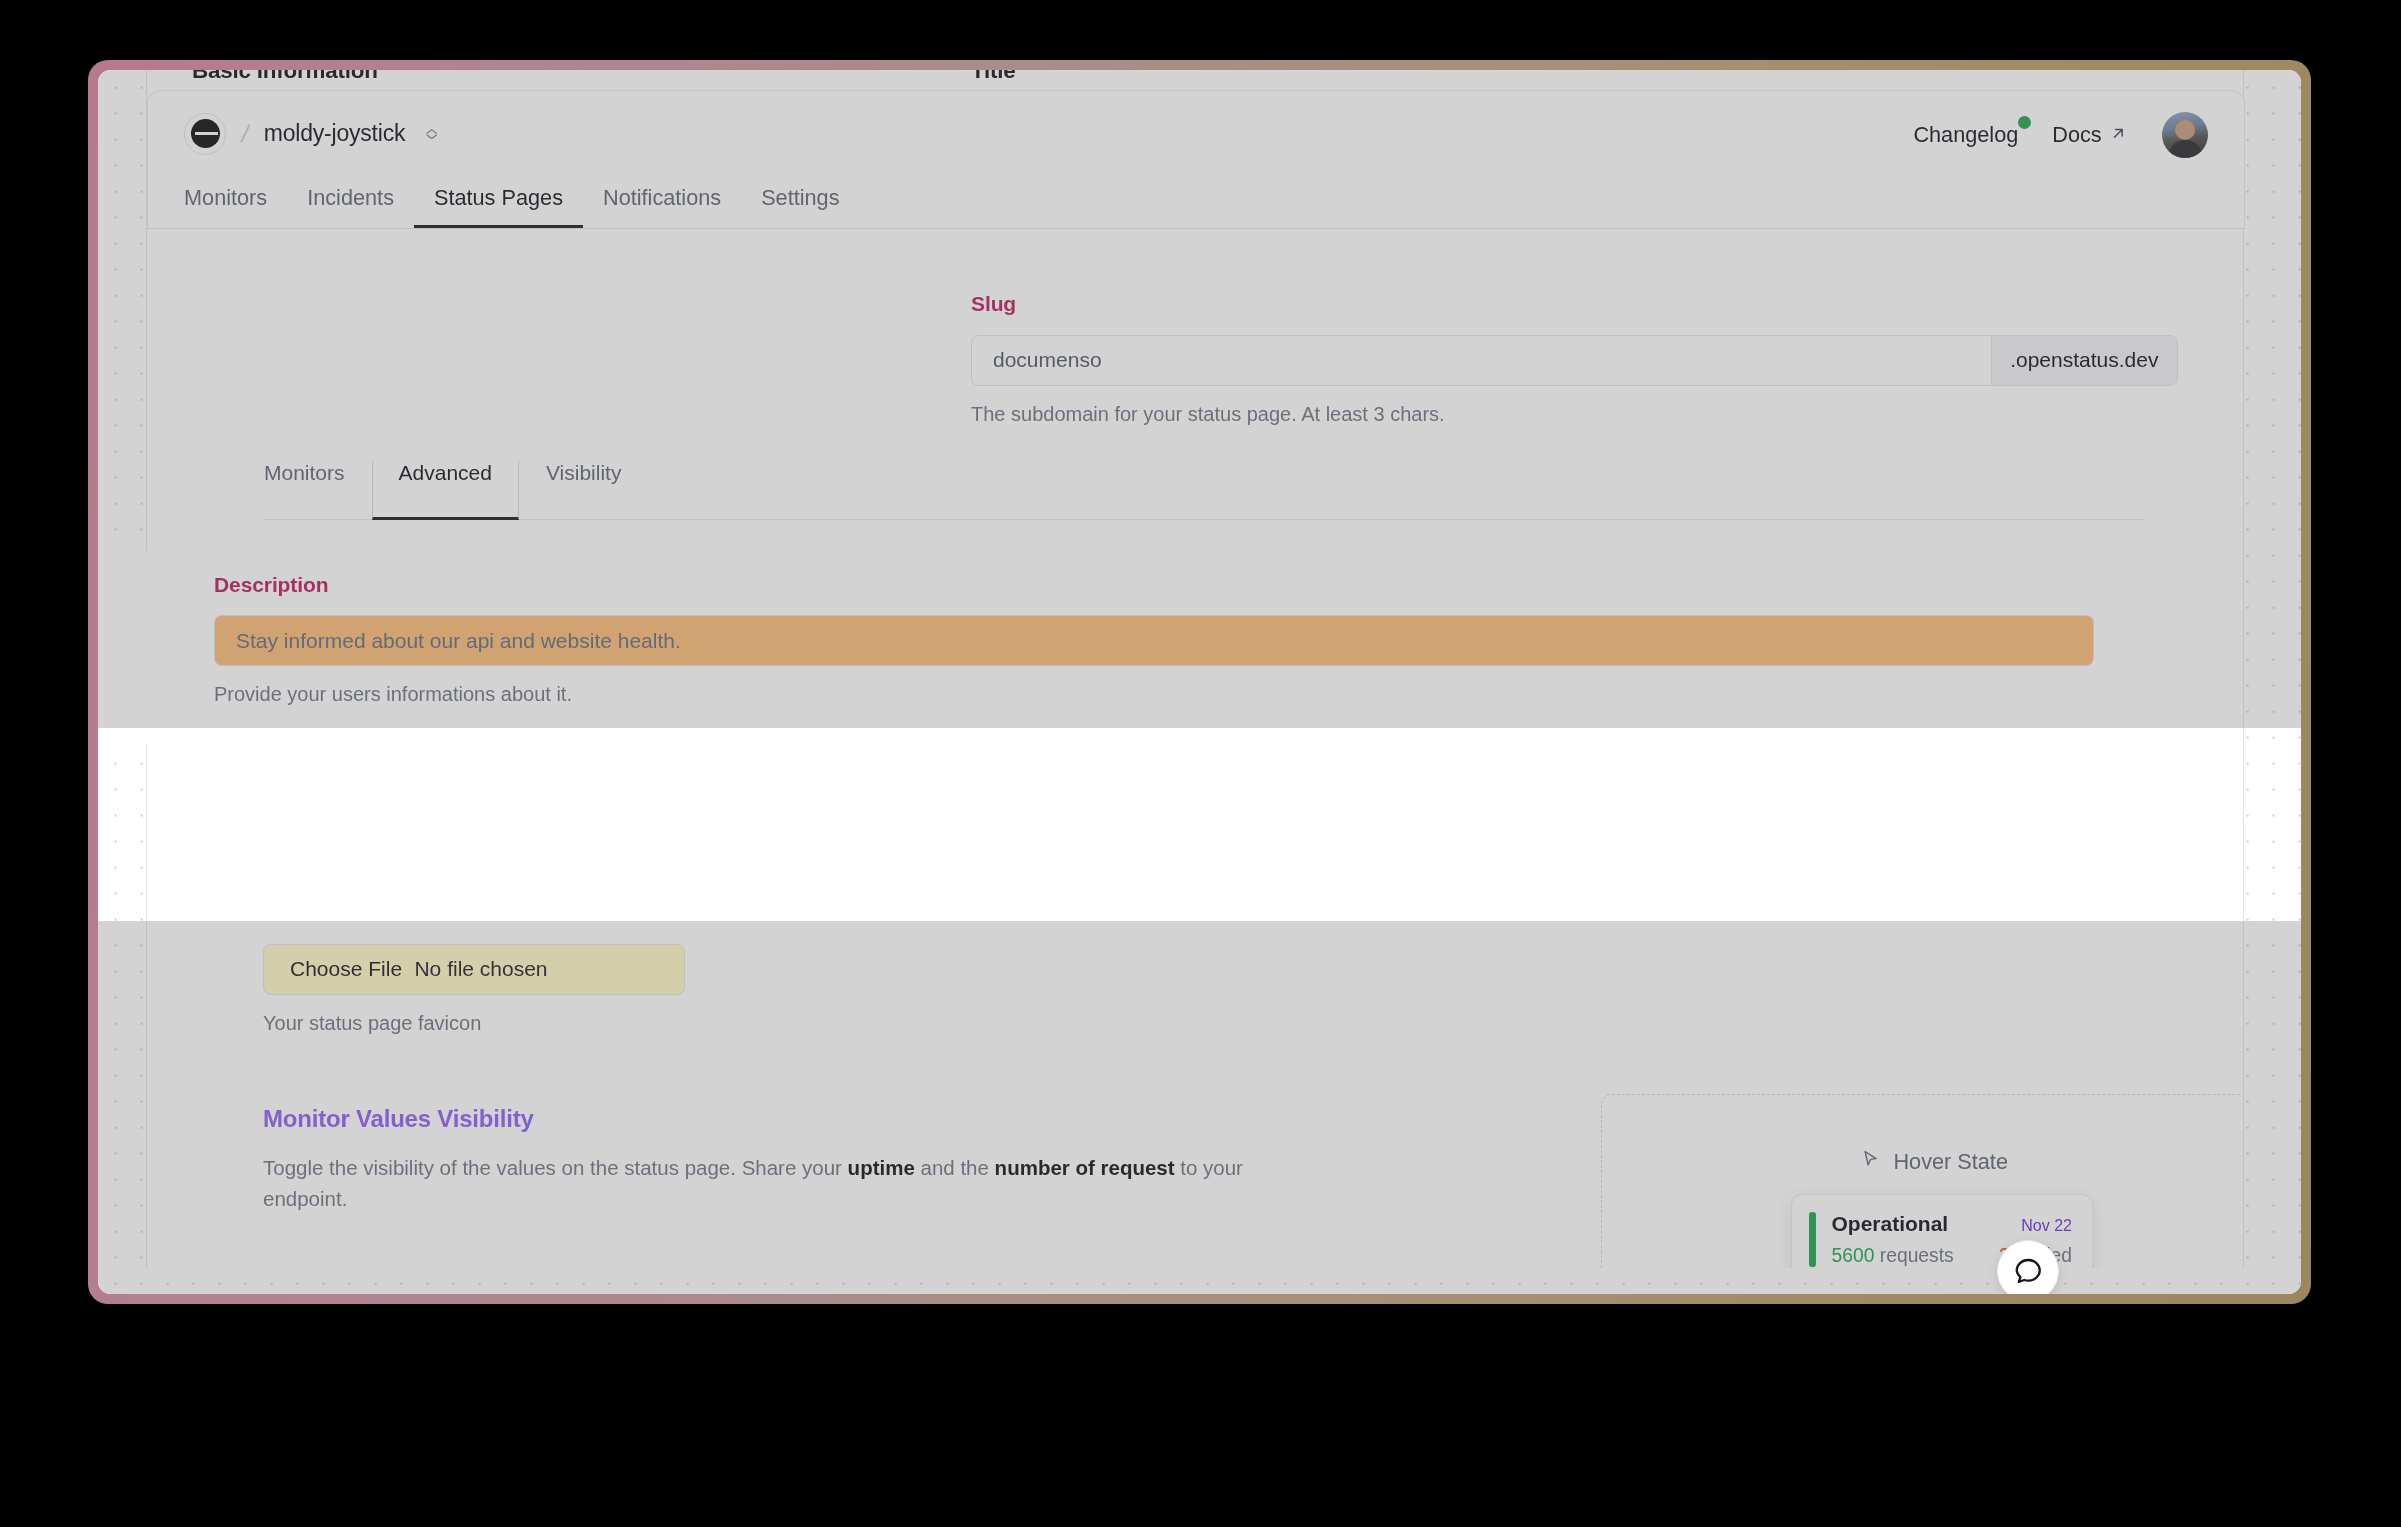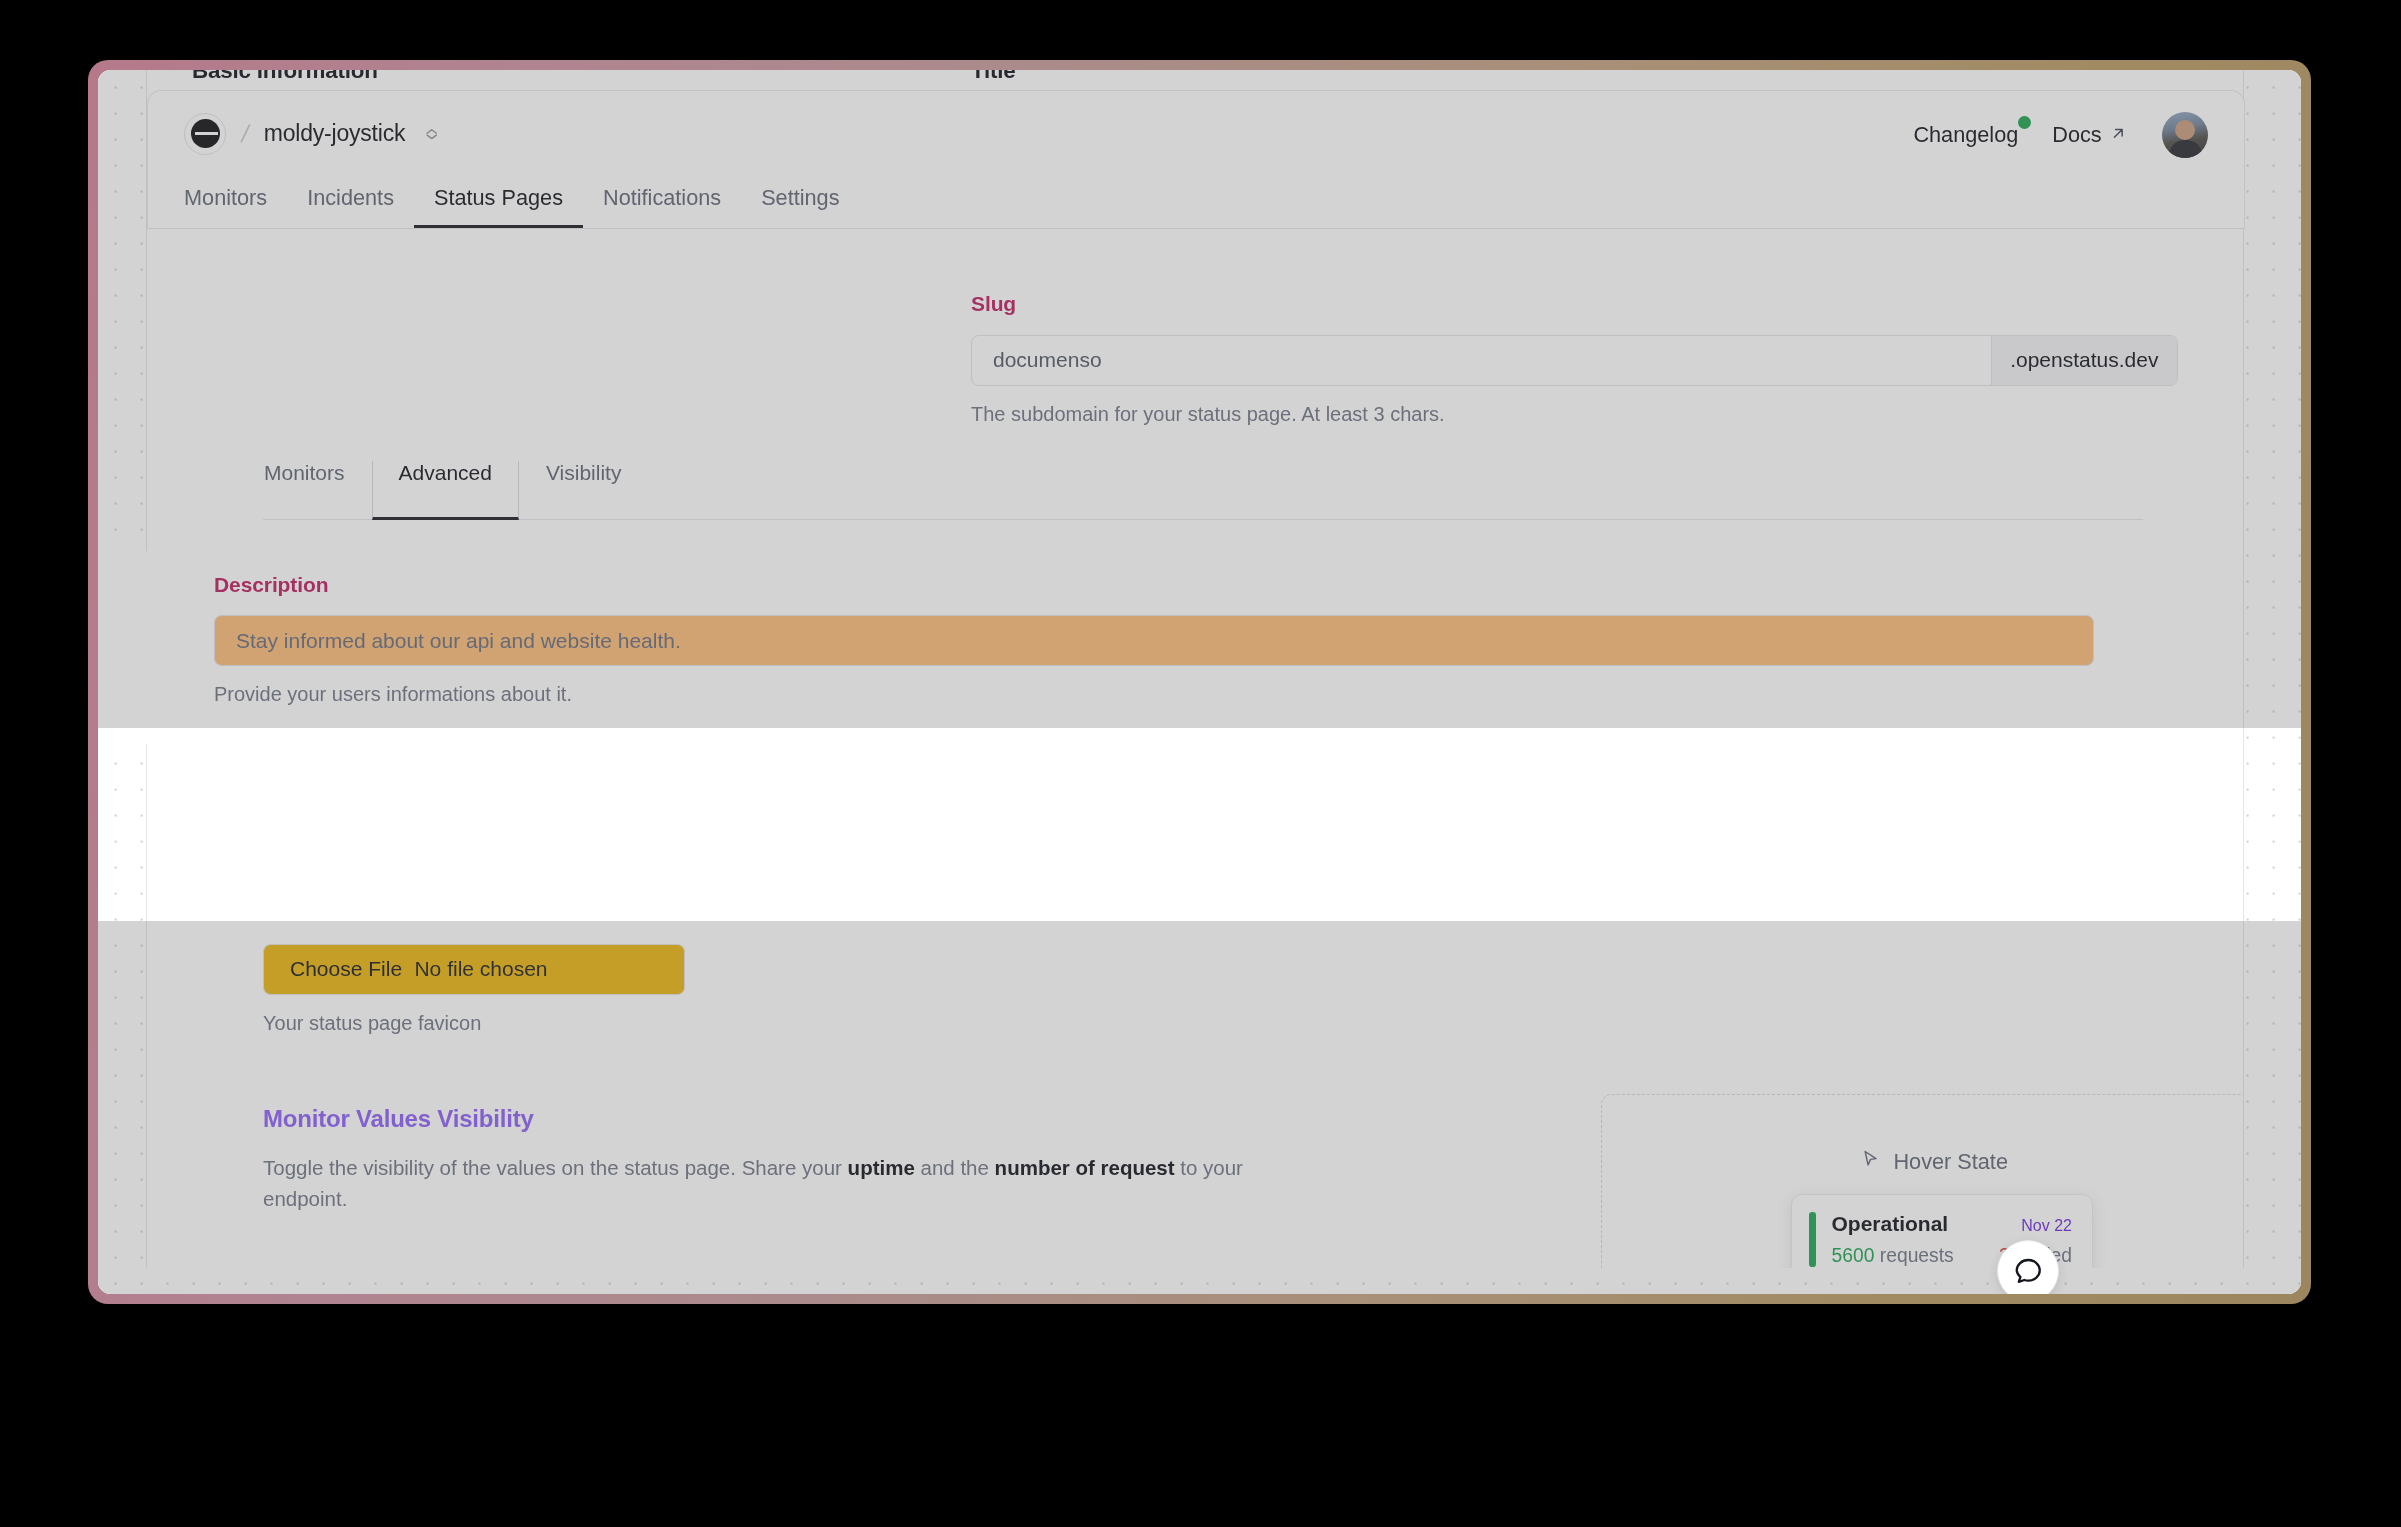--- a/index.html
+++ b/index.html
@@ -343,21 +343,21 @@
     left: 116px;
     top: 696px;
     width: 774px;
   }
   #file-input {
     margin-top: 18.6px;
     width: 422px;
     height: 51px;
     border: 0.8px solid #e2e2e5;
     border-radius: 7.7px;
-    background: #eab308;
+    background: #fef9c3;
     display: flex; align-items: center;
     gap: 12.4px;
     padding-left: 26px;
     font-size: 21px;
     color: #111318;
   }
   #file-btn-label { font-weight: 500; }
   #file-status { color: #16181d; }
 
   

